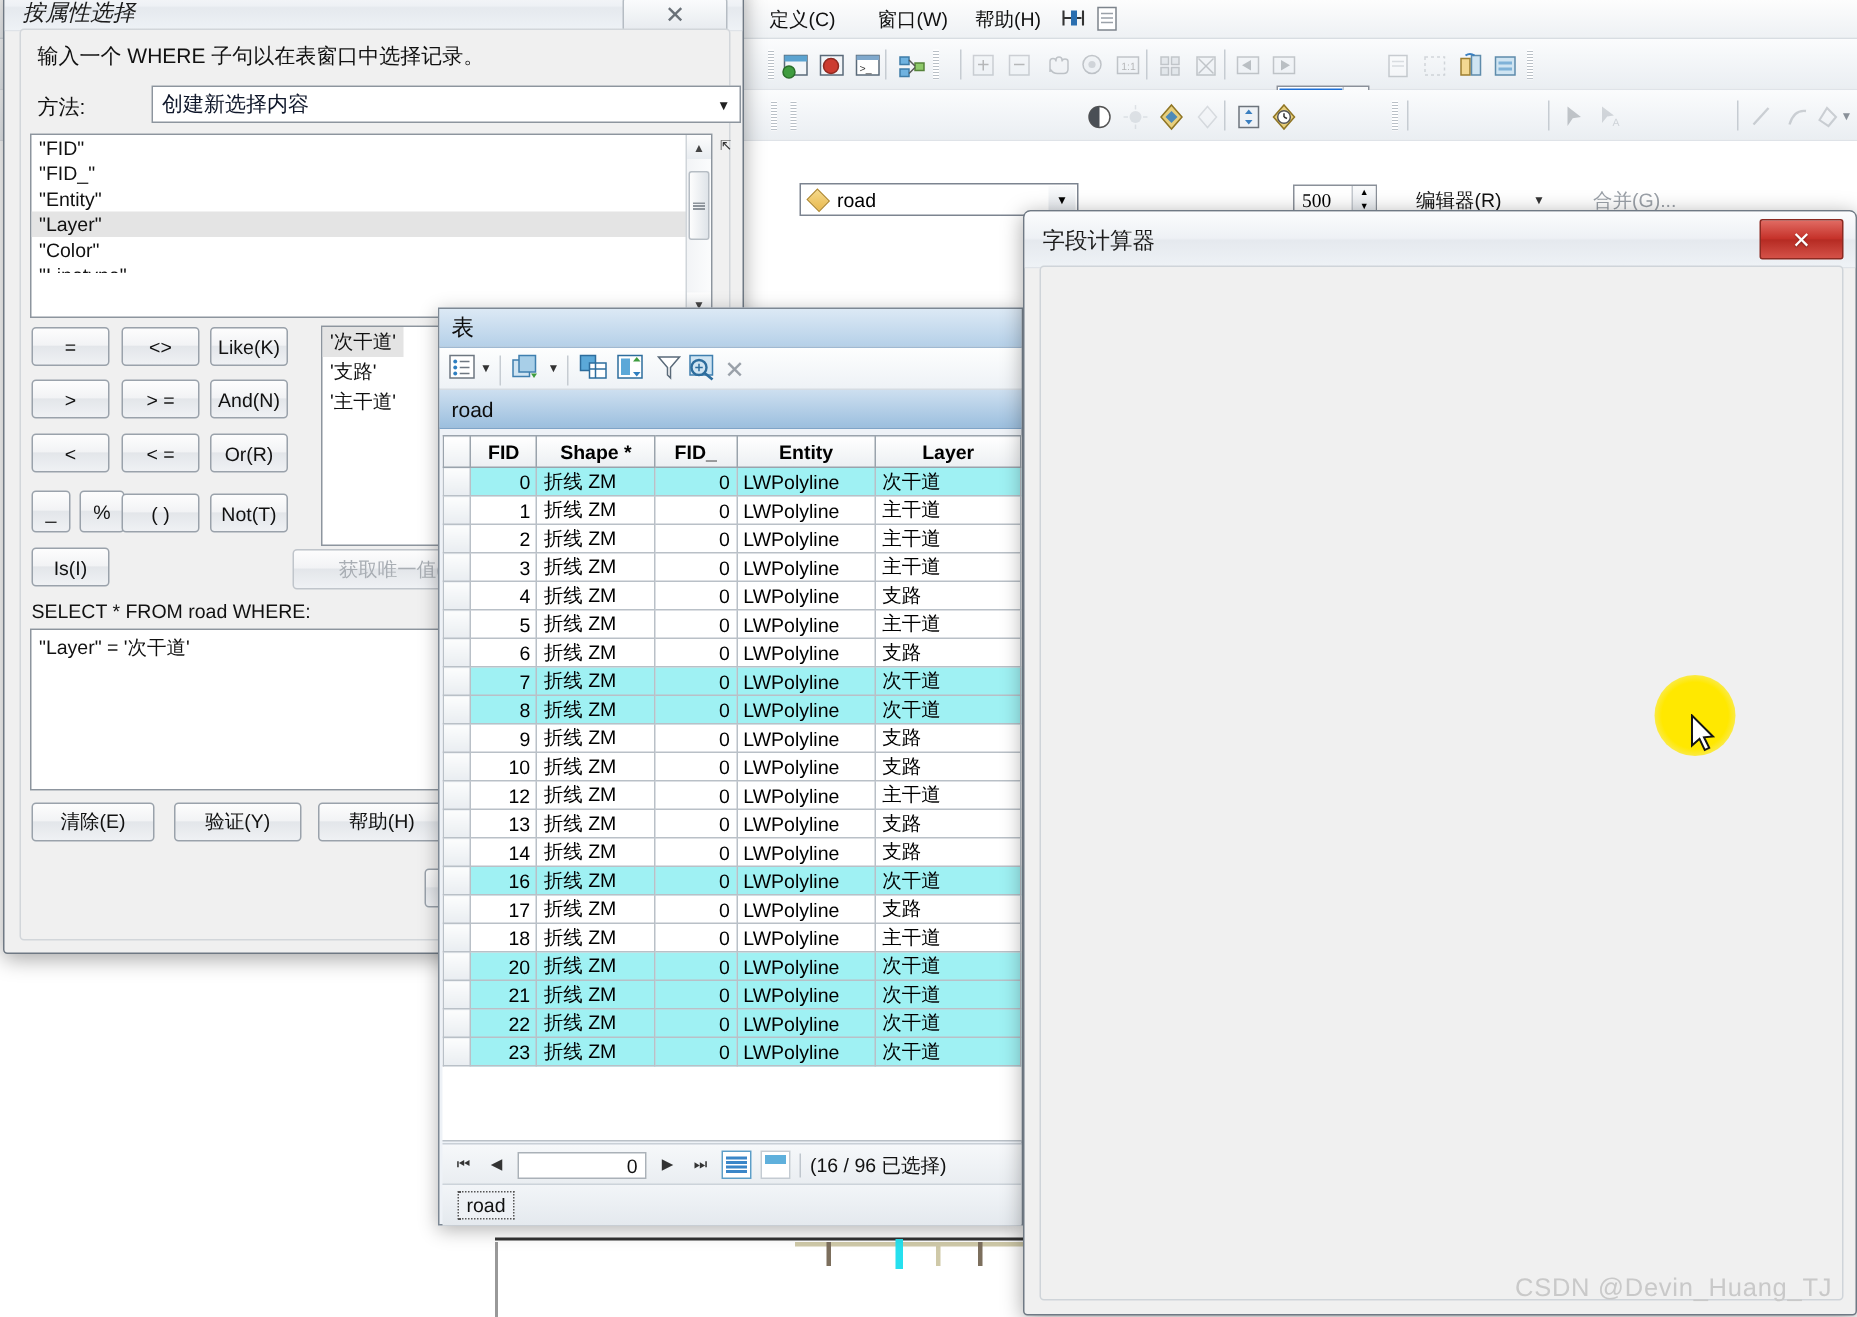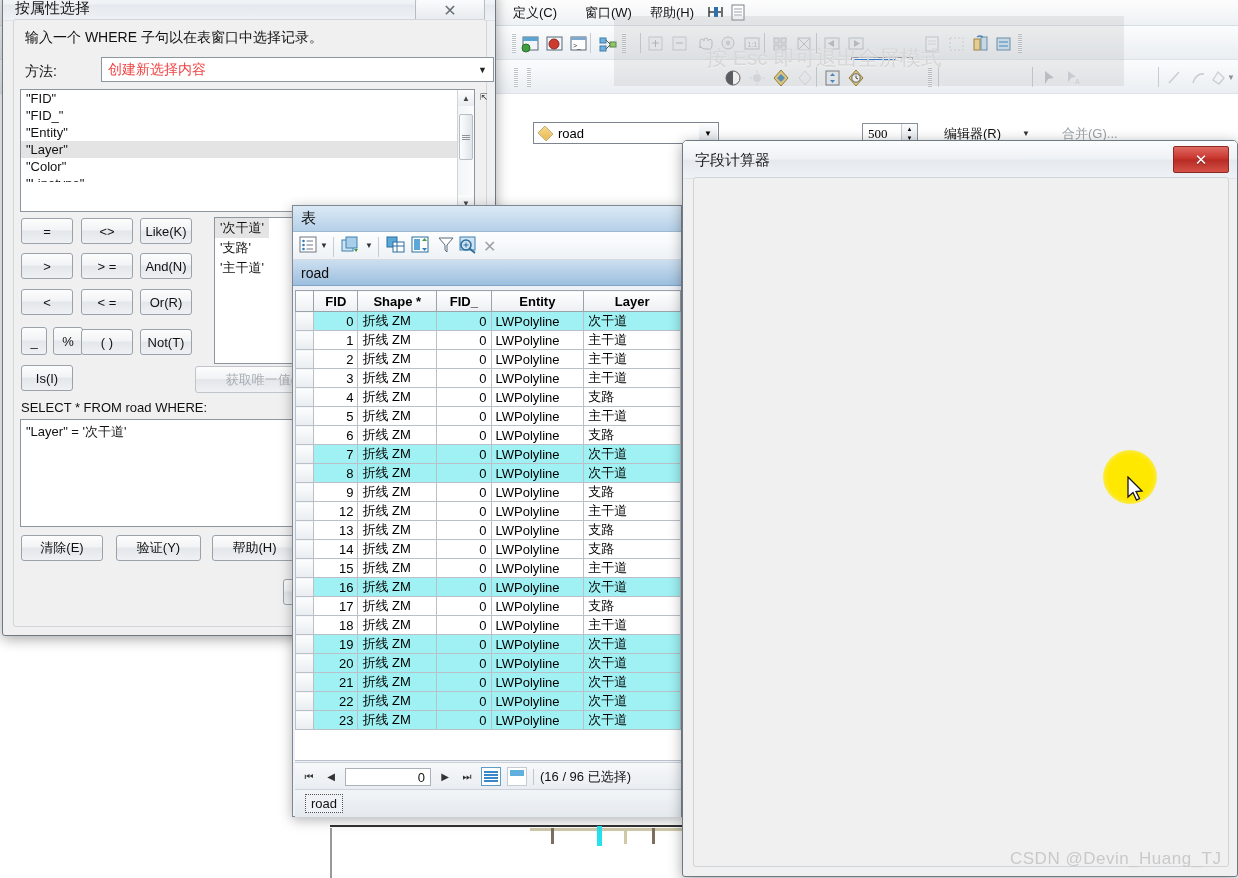--- a/index.html
+++ b/index.html
@@ -497,49 +497,46 @@
           </svg>
       </div>
       <div class="tbtn dis" style="left:1207px;top:6px;">
         <svg width="22" height="22">
             <path d="M5 13 L10 5 L16 11 L11 17 Z" fill="none" stroke="#8a9199" stroke-width="1.4"></path>
           </svg>
       </div>
       <div style="position:absolute;left:1227px;top:13px;font-size:8px;color:#8a9199;">▼</div>
     </div>
 
-    <div class="fullscreen-hint">
-      <span>按 Esc 即可退出全屏模式</span>
-    </div>
 
     <div class="vline-left"></div>
     <div class="hline-main"></div>
     <div class="mapline" style="left:530px;top:828px;width:190px;height:3px;"></div>
     <div class="mapline-dark" style="left:551px;top:828px;width:3px;height:16px;"></div>
     <div class="mapline-cyan" style="left:597px;top:826px;width:5px;height:20px;"></div>
     <div class="mapline" style="left:624px;top:828px;width:3px;height:16px;"></div>
     <div class="mapline-dark" style="left:652px;top:828px;width:3px;height:16px;"></div>
   </div>
 
   <div class="dialog" style="left:2px;top:-12px;width:494px;height:648px;">
     <div class="dlg-title">
-      <div class="t" style="top:10px;font-size:15px;">按属性选择</div>
+      <div class="t" style="top:10px;font-size:15px;font-style:italic;">按属性选择</div>
       <div style="position:absolute;right:10px;top:9px;width:70px;height:24px;
                   background:linear-gradient(#fbfcfd,#e6eaee);border:1px solid #b5bcc3;border-radius:3px;
                   display:flex;align-items:center;justify-content:center;color:#6a7178;font-size:16px;">✕</div>
     </div>
 
     <div style="position:absolute;left:10px;top:30px;width:474px;height:608px;background:#f0f0f0;
                 border:1px solid #d2d6da;border-radius:3px;"></div>
 
     <div style="position:absolute;left:22px;top:40px;font-size:14px;color:#111;">输入一个 WHERE 子句以在表窗口中选择记录。</div>
 
     <div style="position:absolute;left:22px;top:74px;font-size:14px;color:#111;">方法:</div>
     <div style="position:absolute;left:98px;top:68px;width:393px;height:25px;background:#fff;border:1px solid #8d959e;">
-      <div style="position:absolute;left:6px;top:3px;font-size:14px;color:#ef4444;">创建新选择内容</div>
+      <div style="position:absolute;left:6px;top:3px;font-size:14px;color:#0f172a;">创建新选择内容</div>
       <div style="position:absolute;right:6px;top:7px;font-size:9px;color:#222;">▼</div>
     </div>
 
     <div class="listbox" style="position:absolute;left:17px;top:100px;width:455px;height:123px;">
       <div class="item">"FID"</div>
       <div class="item">"FID_"</div>
       <div class="item">"Entity"</div>
       <div class="item sel">"Layer"</div>
       <div class="item">"Color"</div>
       <div class="item" style="color:#111;overflow:hidden;height:7px;">"Linetype"</div>
@@ -746,20 +743,28 @@
             <tr>
               <td class="rowhdr"></td>
               <td class="num">9</td>
               <td class="">折线 ZM</td>
               <td class="num">0</td>
               <td class="">LWPolyline</td>
               <td class="">支路</td>
             </tr>
             <tr>
               <td class="rowhdr"></td>
+              <td class="num">10</td>
+              <td class="">折线 ZM</td>
+              <td class="num">0</td>
+              <td class="">LWPolyline</td>
+              <td class="">支路</td>
+            </tr>
+            <tr>
+              <td class="rowhdr"></td>
               <td class="num">12</td>
               <td class="">折线 ZM</td>
               <td class="num">0</td>
               <td class="">LWPolyline</td>
               <td class="">主干道</td>
             </tr>
             <tr>
               <td class="rowhdr"></td>
               <td class="num">13</td>
               <td class="">折线 ZM</td>
@@ -768,59 +773,43 @@
               <td class="">支路</td>
             </tr>
             <tr>
               <td class="rowhdr"></td>
               <td class="num">14</td>
               <td class="">折线 ZM</td>
               <td class="num">0</td>
               <td class="">LWPolyline</td>
               <td class="">支路</td>
             </tr>
-            <tr>
-              <td class="rowhdr"></td>
-              <td class="num">15</td>
+            <tr class="sel">
+              <td class="rowhdr"></td>
+              <td class="num">16</td>
+              <td class="">折线 ZM</td>
+              <td class="num">0</td>
+              <td class="">LWPolyline</td>
+              <td class="">次干道</td>
+            </tr>
+            <tr>
+              <td class="rowhdr"></td>
+              <td class="num">17</td>
+              <td class="">折线 ZM</td>
+              <td class="num">0</td>
+              <td class="">LWPolyline</td>
+              <td class="">支路</td>
+            </tr>
+            <tr>
+              <td class="rowhdr"></td>
+              <td class="num">18</td>
               <td class="">折线 ZM</td>
               <td class="num">0</td>
               <td class="">LWPolyline</td>
               <td class="">主干道</td>
-            </tr>
-            <tr class="sel">
-              <td class="rowhdr"></td>
-              <td class="num">16</td>
-              <td class="">折线 ZM</td>
-              <td class="num">0</td>
-              <td class="">LWPolyline</td>
-              <td class="">次干道</td>
-            </tr>
-            <tr>
-              <td class="rowhdr"></td>
-              <td class="num">17</td>
-              <td class="">折线 ZM</td>
-              <td class="num">0</td>
-              <td class="">LWPolyline</td>
-              <td class="">支路</td>
-            </tr>
-            <tr>
-              <td class="rowhdr"></td>
-              <td class="num">18</td>
-              <td class="">折线 ZM</td>
-              <td class="num">0</td>
-              <td class="">LWPolyline</td>
-              <td class="">主干道</td>
-            </tr>
-            <tr class="sel">
-              <td class="rowhdr"></td>
-              <td class="num">19</td>
-              <td class="">折线 ZM</td>
-              <td class="num">0</td>
-              <td class="">LWPolyline</td>
-              <td class="">次干道</td>
             </tr>
             <tr class="sel">
               <td class="rowhdr"></td>
               <td class="num">20</td>
               <td class="">折线 ZM</td>
               <td class="num">0</td>
               <td class="">LWPolyline</td>
               <td class="">次干道</td>
             </tr>
             <tr class="sel">

